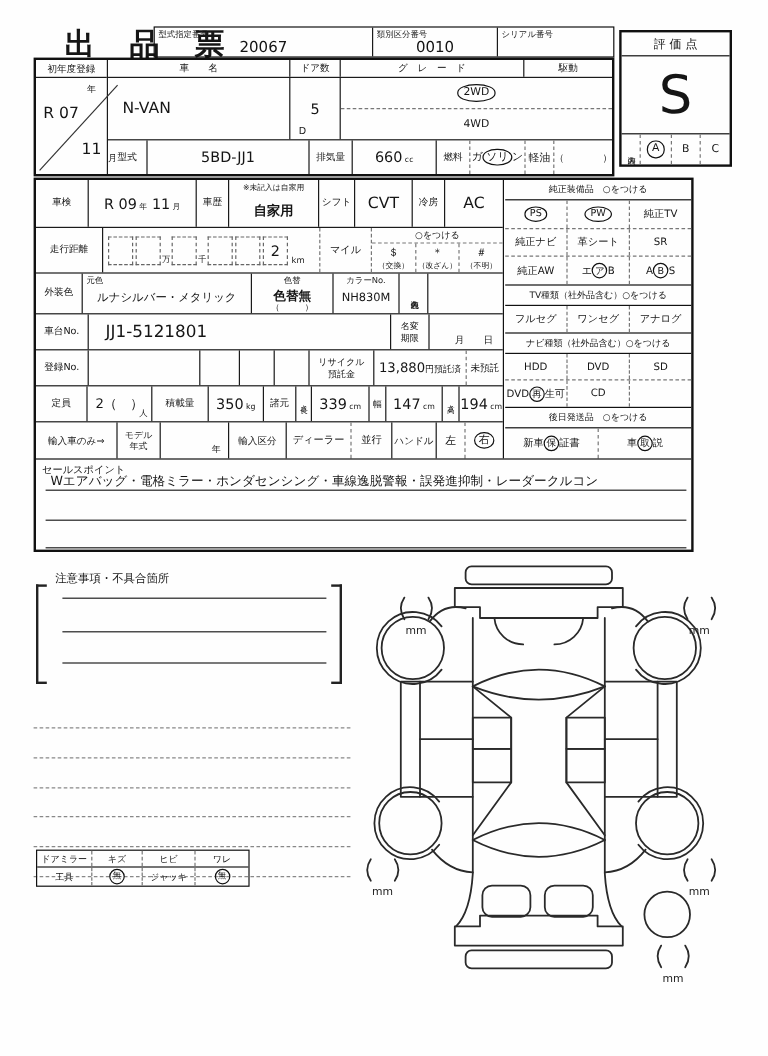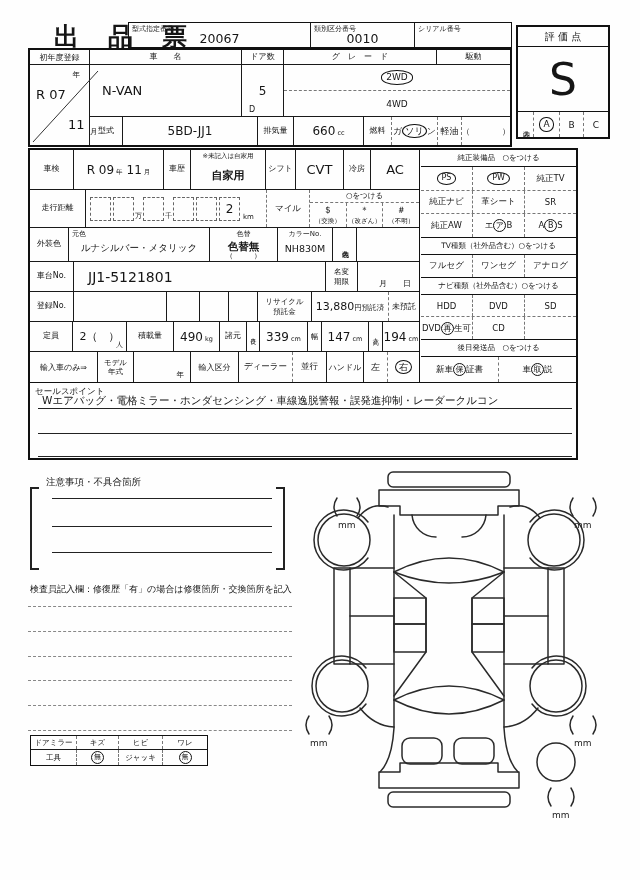--- a/index.html
+++ b/index.html
@@ -238,21 +238,21 @@
 
       <div class="row" style="height:30px">
         <div class="c lab" style="width:43px">定員</div>
         <div class="c" style="width:54px">
           <span style="font-size:11px">2（　）</span>
           <span class="ab" style="right:3px;bottom:1px;font-size:7px">人</span>
         </div>
         <div class="c lab" style="width:47px">積載量</div>
         <div class="c" style="width:46px">
           <span class="base">
-              <span class="num">490</span>
+              <span class="num">350</span>
               <span class="unit">kg</span>
             </span>
         </div>
         <div class="c lab" style="width:27px">諸元</div>
         <div class="c" style="width:13px;padding:0">
             <span class="vtext" style="font-size:6.5px">長さ</span>
           </div>
         <div class="c" style="width:48px">
             <span class="base">
               <span class="num">339</span>
@@ -359,29 +359,28 @@
     </div>
   </div>
 
   <div class="ab" style="left:46px;top:476px;font-size:9.5px">注意事項・不具合箇所</div>
   <div class="brk l" style="left:30px;top:487px;height:83px"></div>
   <div class="brk r" style="left:276px;top:487px;height:83px"></div>
   <div class="wline" style="left:52px;top:498px;width:220px"></div>
   <div class="wline" style="left:52px;top:526px;width:220px"></div>
   <div class="wline" style="left:52px;top:552px;width:220px"></div>
 
-  <div class="ab" style="left:30px;top:583px;font-size:9px">検査員記入欄：修復歴「有」の場合は修復箇所・交換箇所を記入</div>
   <div class="dline" style="left:28px;top:606px;width:264px"></div>
   <div class="dline" style="left:28px;top:631px;width:264px"></div>
   <div class="dline" style="left:28px;top:656px;width:264px"></div>
   <div class="dline" style="left:28px;top:680px;width:264px"></div>
   <div class="dline" style="left:28px;top:705px;width:264px"></div>
   <div class="dline" style="left:28px;top:730px;width:264px"></div>
 
-  <div class="ab" style="left:30px;top:735px;width:178px;border:1.5px solid #111">
+  <div class="ab" style="left:30px;top:708px;width:178px;border:1.5px solid #111">
     <div class="row" style="height:14px">
       <div class="c cd" style="width:46px;font-size:7.5px">ドアミラー</div>
       <div class="c cd" style="width:42px;font-size:7.5px">キズ</div>
       <div class="c cd" style="width:44px;font-size:7.5px">ヒビ</div>
       <div class="c last" style="flex:1;font-size:7.5px">ワレ</div>
     </div>
     <div class="row nb" style="height:15px">
       <div class="c cd" style="width:46px;font-size:7.5px">工具</div>
       <div class="c cd" style="width:42px">
           <span class="circ1" style="font-size:7px">無</span>

